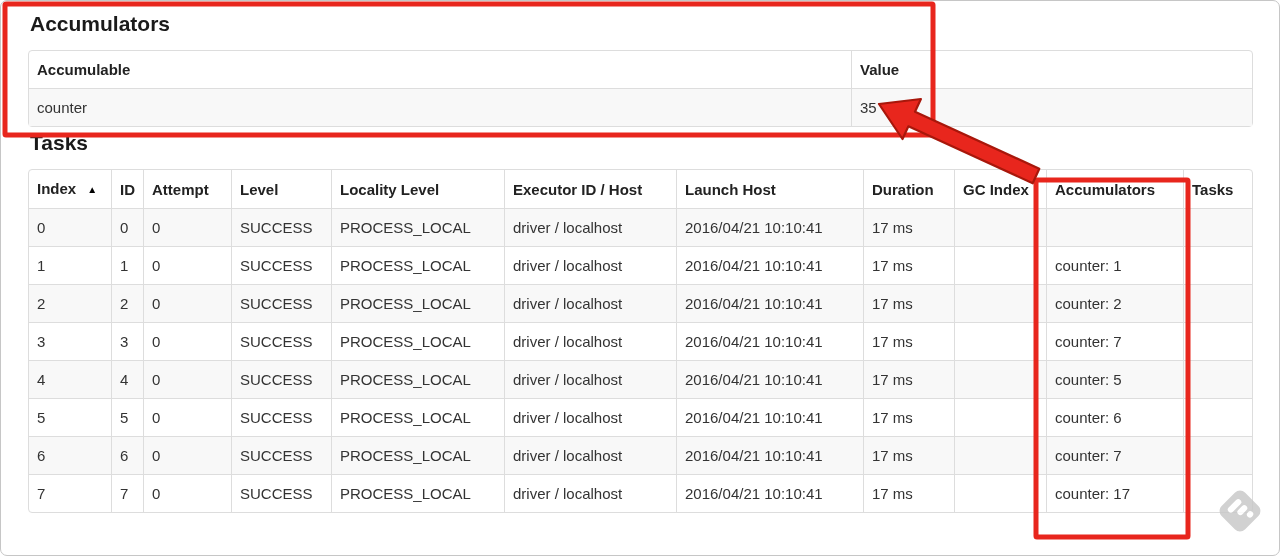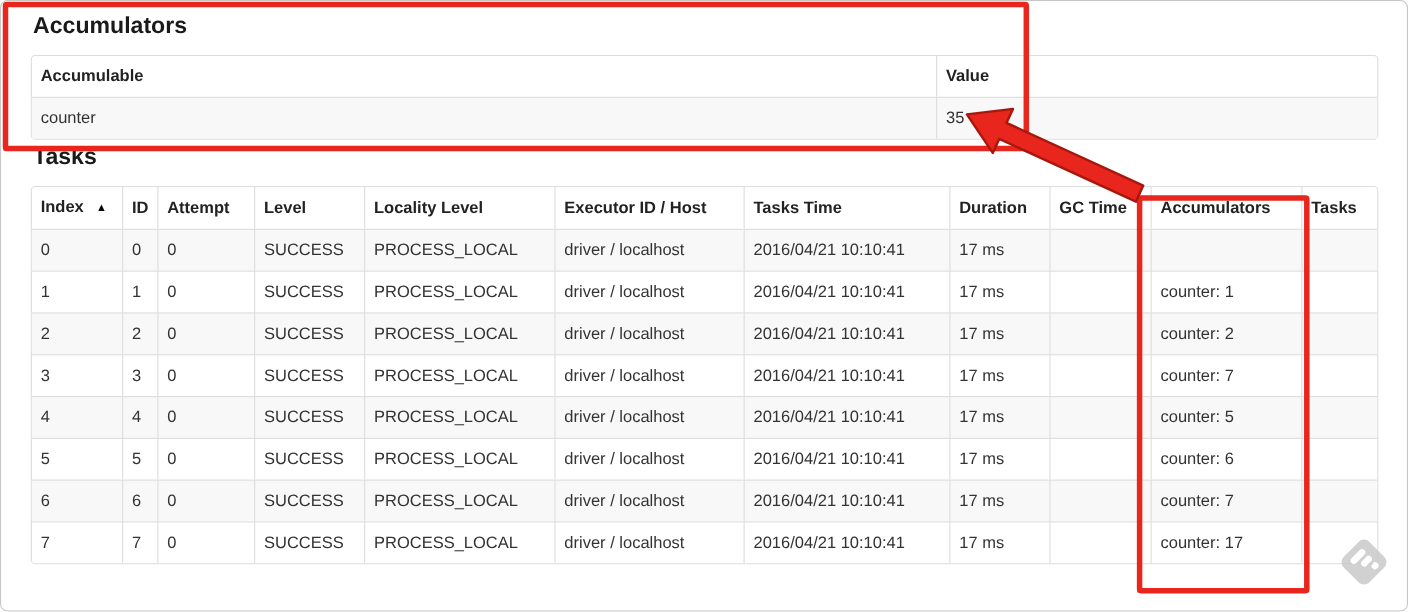--- a/index.html
+++ b/index.html
@@ -132,23 +132,23 @@
           <col class="c10">
       </colgroup>
       <thead>
           <tr id="tasks-header-row">
             <th><span>Index</span><span class="sort-icon">▲</span></th>
             <th><span>ID</span></th>
             <th><span>Attempt</span></th>
             <th><span>Level</span></th>
             <th><span>Locality Level</span></th>
             <th><span>Executor ID / Host</span></th>
-            <th><span>Tasks Time</span></th>
+            <th><span>Launch Host</span></th>
             <th><span>Duration</span></th>
-            <th><span>GC Time</span></th>
+            <th><span>GC Index</span></th>
             <th><span>Accumulators</span></th>
             <th><span>Tasks</span></th>
           </tr>
         </thead>
       <tbody id="tasks-body">
           <tr>
             <td>0</td>
             <td>0</td>
             <td>0</td>
             <td>SUCCESS</td>

